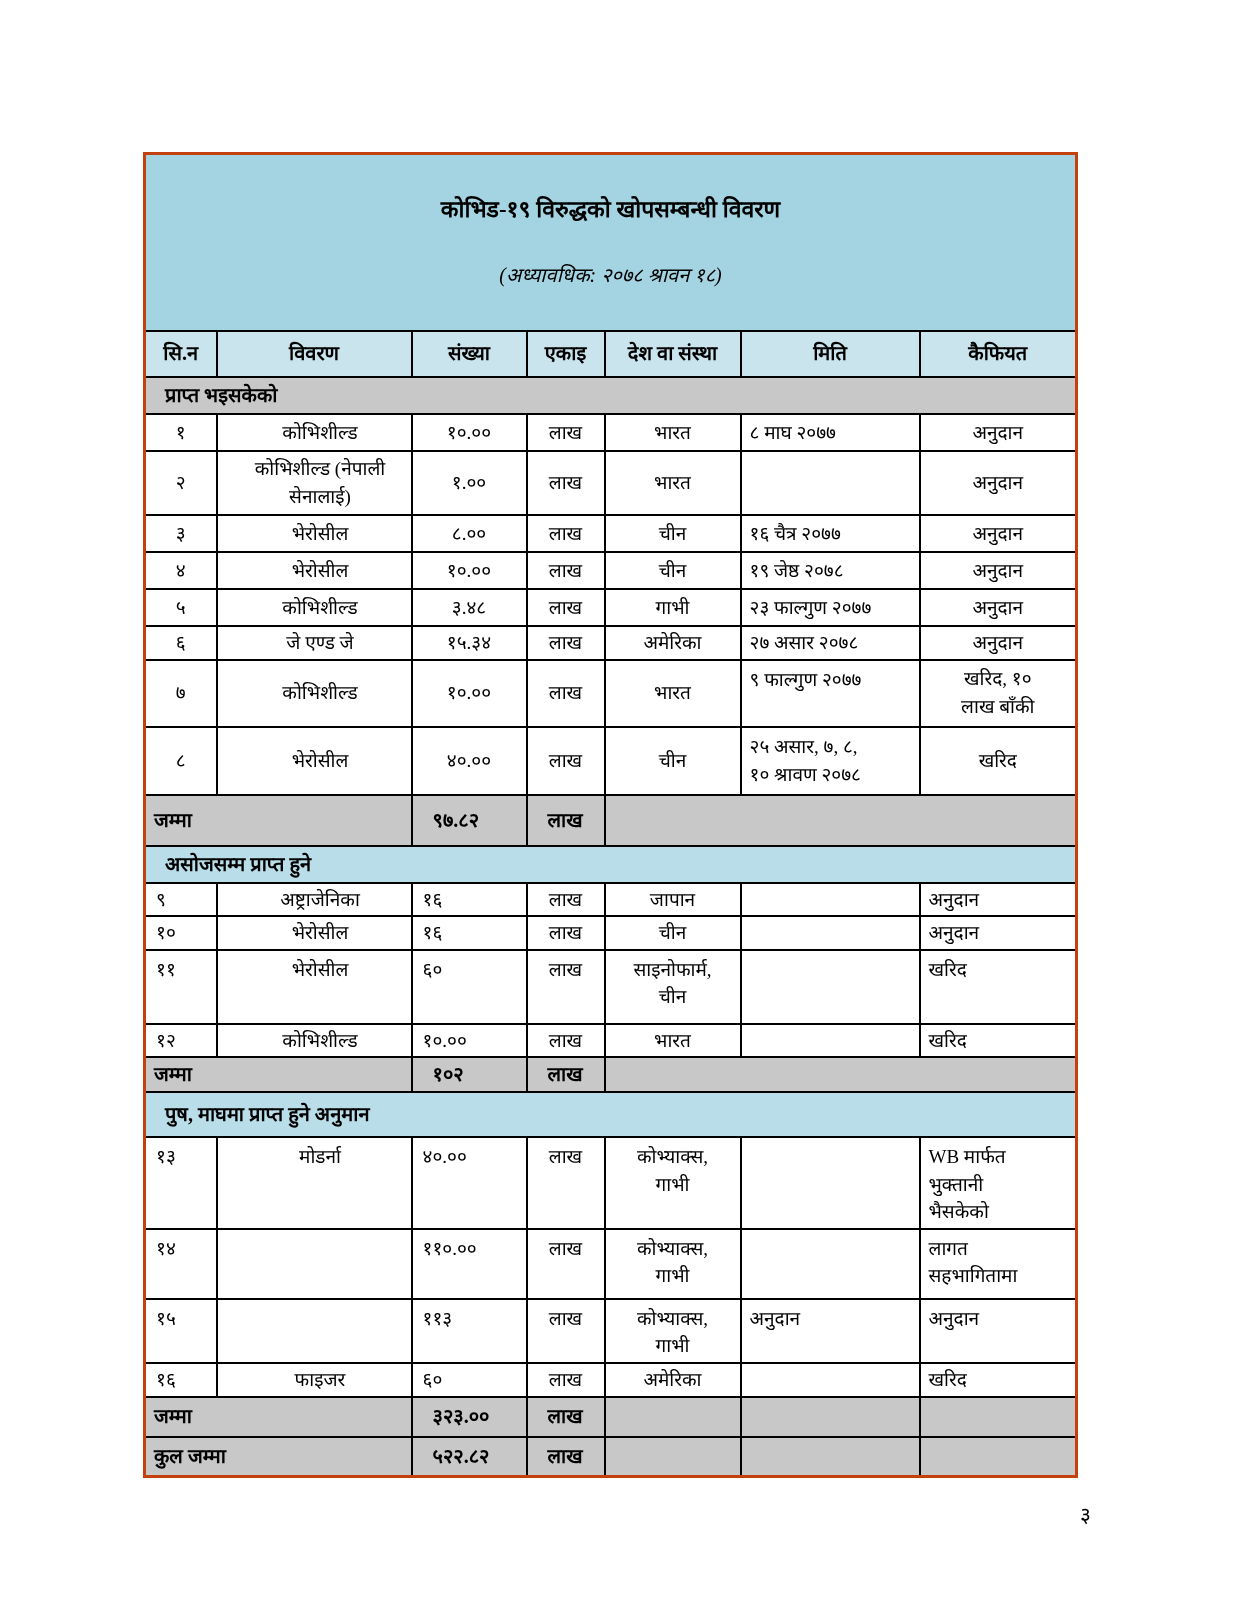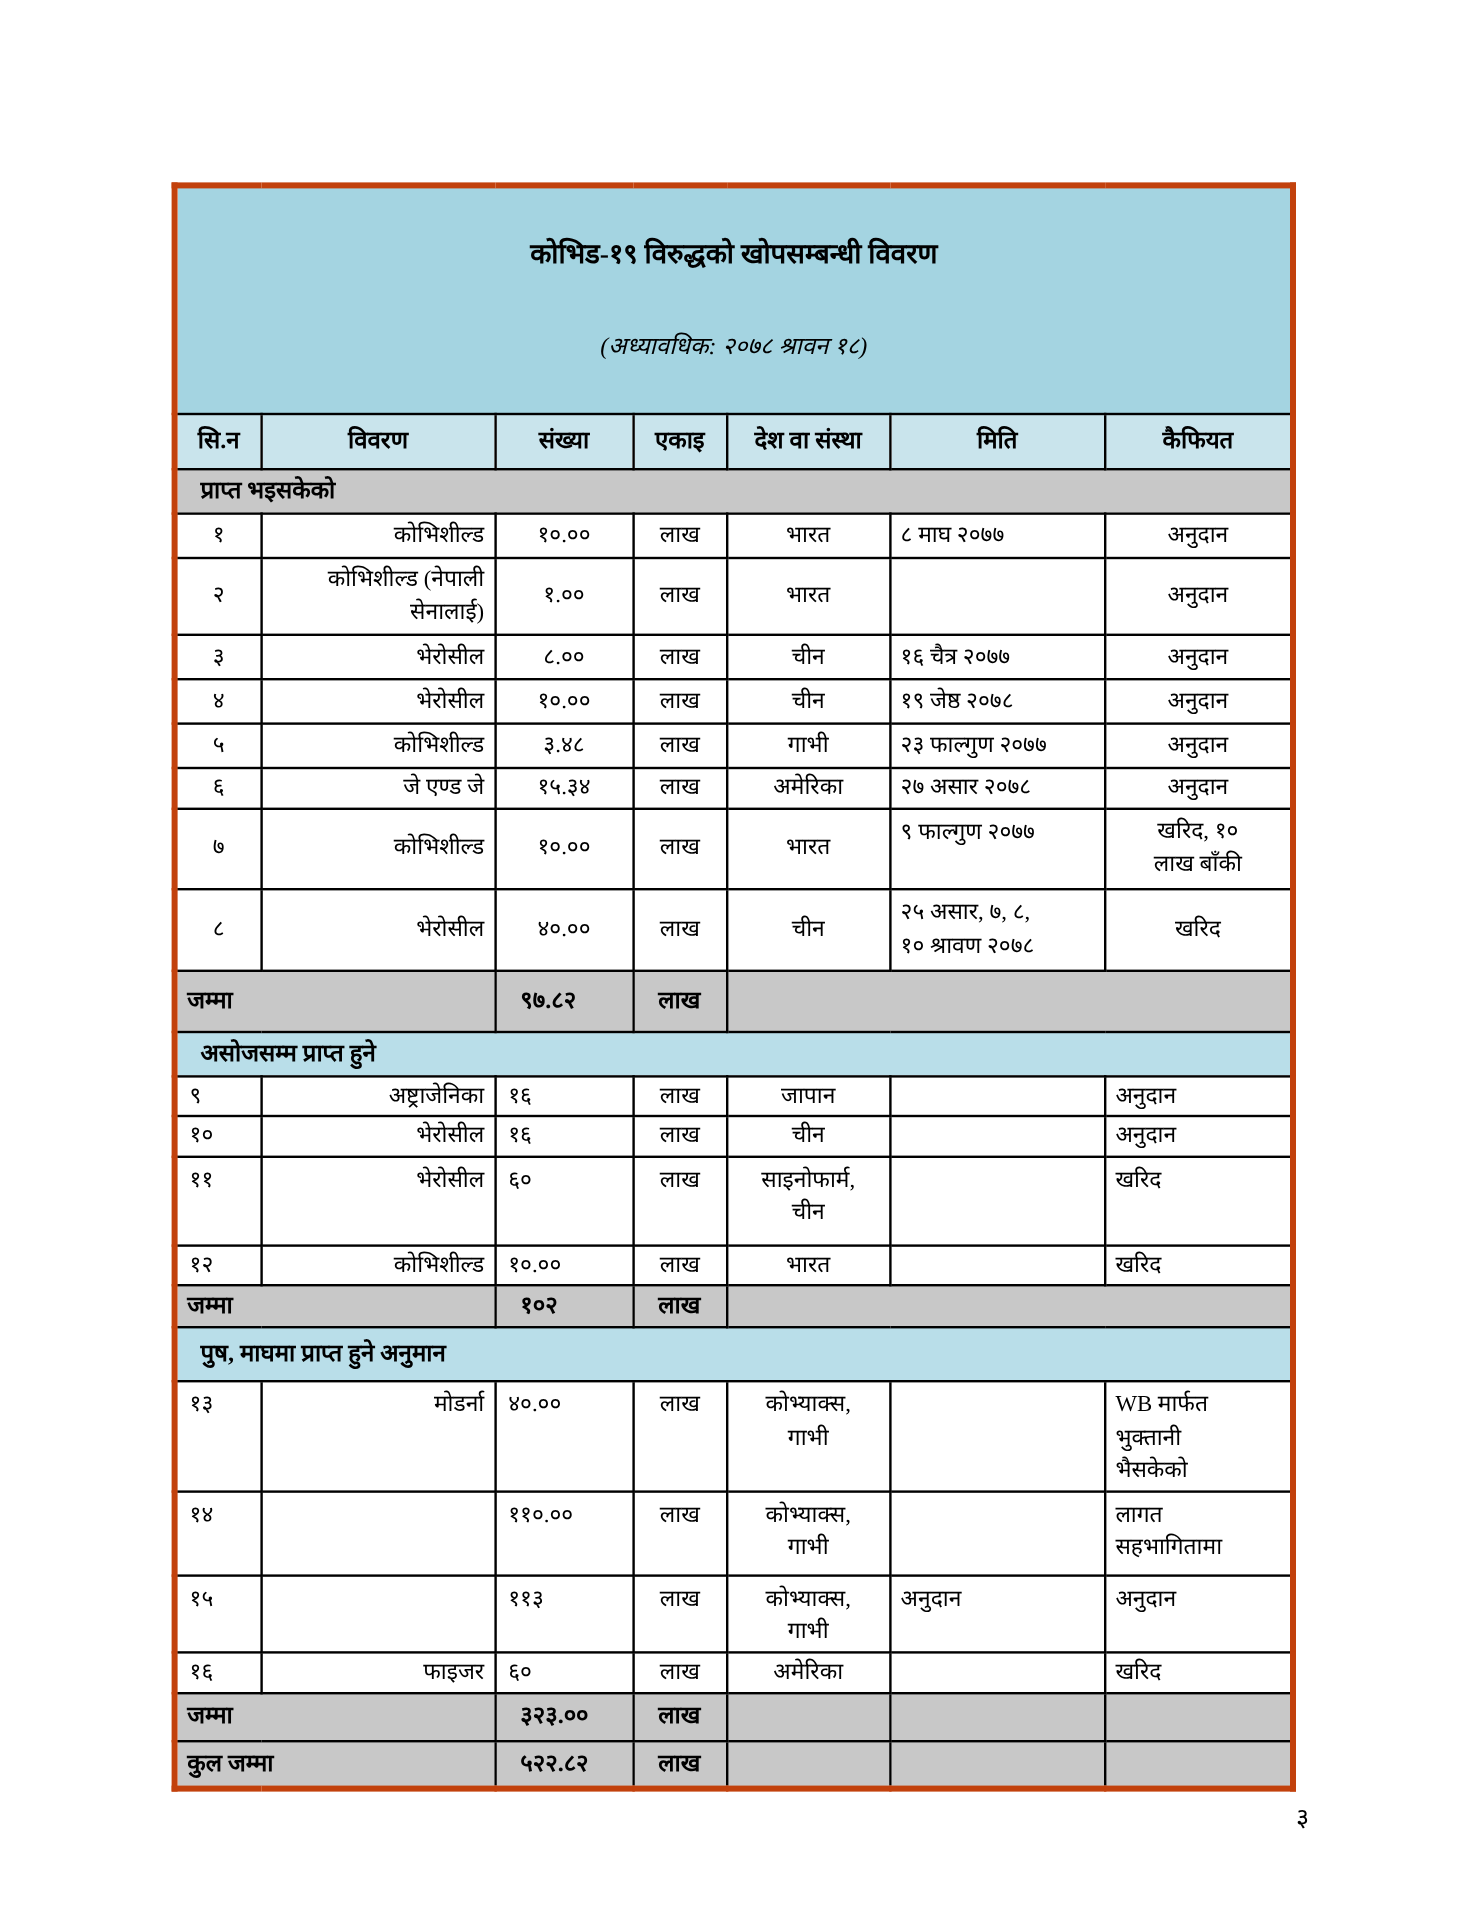--- a/index.html
+++ b/index.html
@@ -5,51 +5,51 @@
   html,body { margin:0; padding:0; }
   body {
     width:1236px; height:1600px; background:#ffffff; color:#000;
     font-family:"Liberation Serif","DejaVu Serif",serif;
   }
   .sheet { position:relative; width:1236px; height:1600px; background:#fff; overflow:hidden; }
 
   table.vax {
     position:absolute; left:143px; top:152px; width:932px;
     border-collapse:collapse; table-layout:fixed;
-    border:5px solid #c2410c;
+    border:3px solid #c2410c;
   }
   td {
     border:2px solid #000;
     padding:2px 8px;
     font-size:19px;
     line-height:1.45;
     vertical-align:middle;
     white-space:pre-line;
     overflow:hidden;
   }
   
   td.title-cell { background:var(--c-title_band,#A4D4E1); padding:10px 0 12px; }
   .title    { font-weight:bold; font-size:23px; text-align:center; }
-  .subtitle { font-style:italic; font-size:20px; text-align:center; margin-top:20px; }
+  .subtitle { font-style:italic; font-size:20px; text-align:center; margin-top:8px; }
 
   
   tr.hdr td { background:var(--c-header_row,#C9E4EC); font-weight:bold; font-size:20px; text-align:center; }
 
   
   tr.sec td { font-weight:bold; font-size:20px; text-align:left; padding-left:19px; }
   tr.sec.gray td { background:var(--c-section_gray,#C8C8C8); }
   tr.sec.blue td { background:var(--c-section_blue,#B9DEE9);margin-top:24px; }
 
   
   tr.total td { background:var(--c-section_gray,#C8C8C8); font-weight:bold; font-size:20px; text-align:left; }
   tr.total td.qty, tr.total td.unit { padding-left:20px; }
 
   
   td.sn   { text-align:center; }
-  td.desc { text-align:right; padding-left:20px; }
+  td.desc { text-align:center; padding-left:20px; }
   tr.ga td.qty, tr.ga td.unit, tr.ga td.country, tr.ga td.remarks { text-align:center; }
   tr.ga td.date { text-align:left; }
   tr.gb td.sn, tr.gc td.sn   { text-align:left; padding-left:10px; }
   tr.gb td.qty, tr.gc td.qty { text-align:left; padding-left:10px; }
   tr.gb td.unit, tr.gc td.unit { text-align:center; }
   tr.gb td.country, tr.gc td.country { text-align:center; }
   tr.gb td.date, tr.gc td.date, tr.gb td.remarks, tr.gc td.remarks { text-align:left; }
 
   
   tr.vtop td { vertical-align:top; padding-top:5px; }

